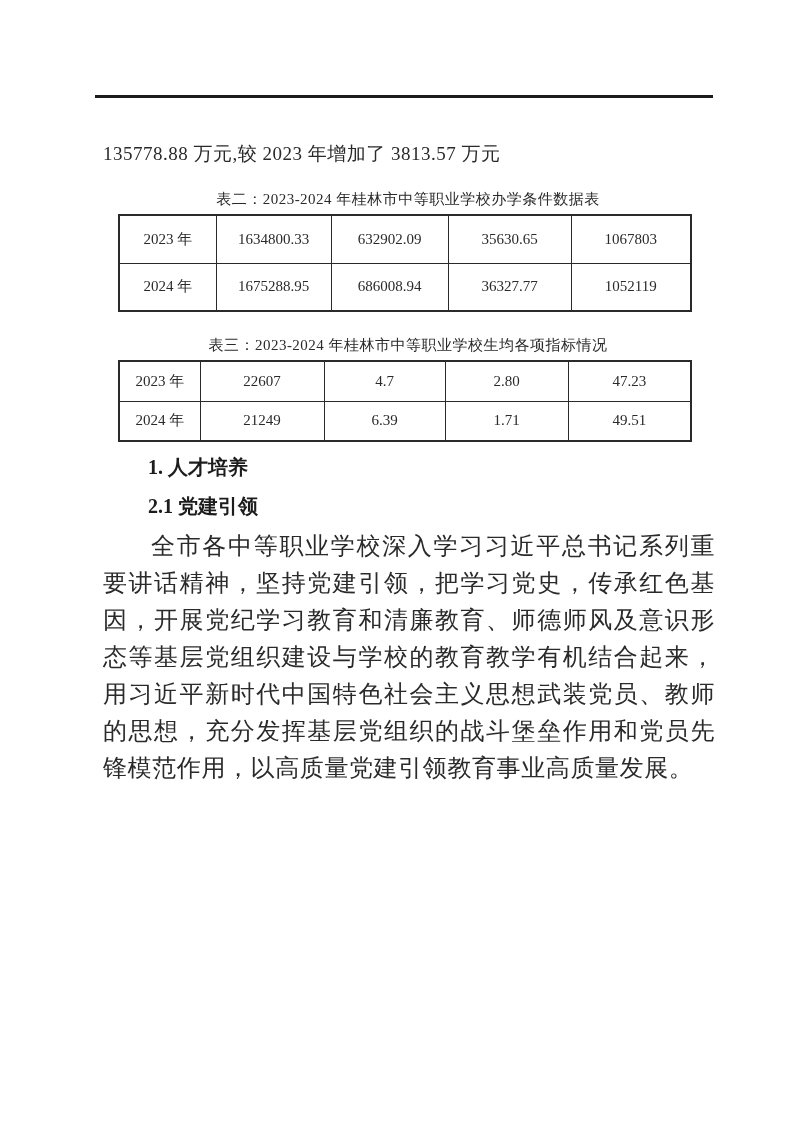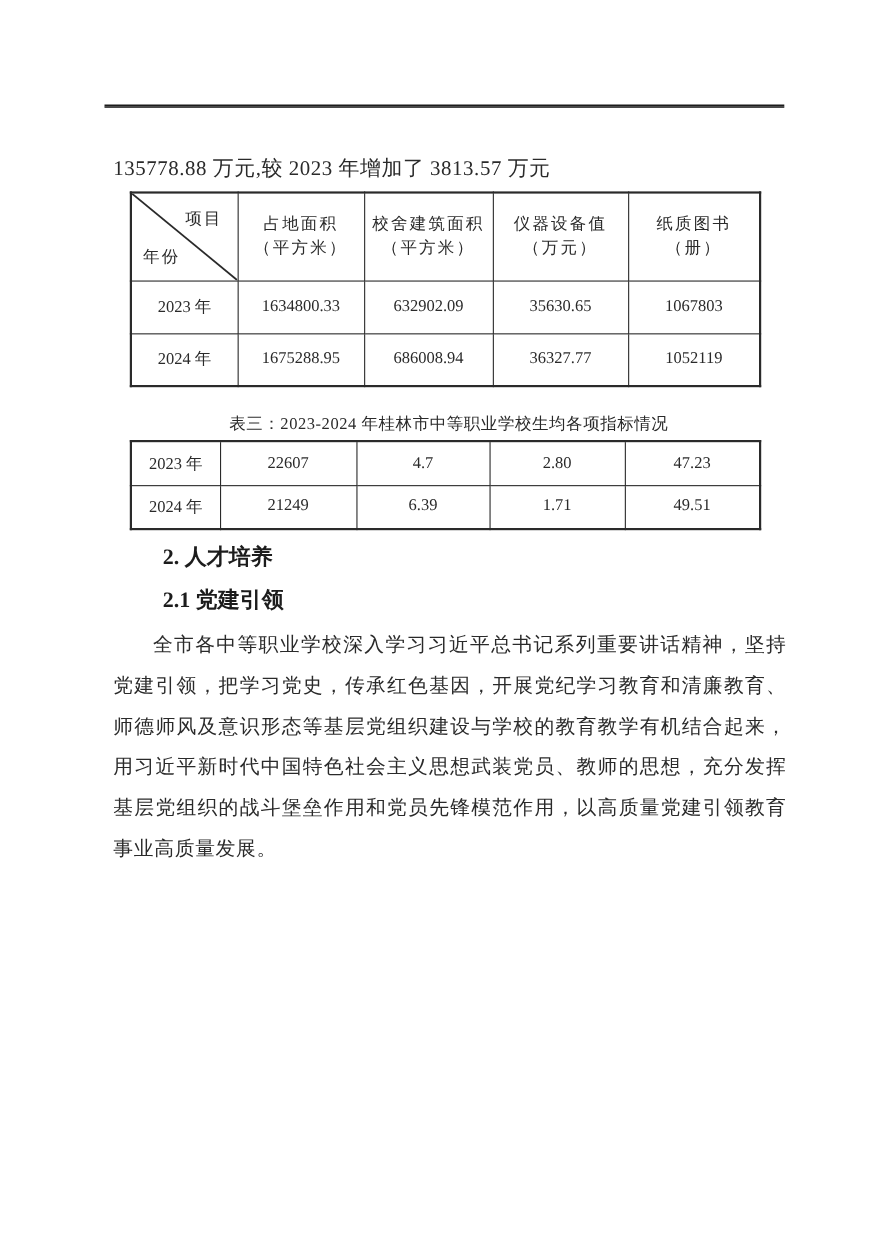--- a/index.html
+++ b/index.html
@@ -86,21 +86,21 @@
   .sec-subheading {
     margin-top: 9px;
     padding-left: 45px;
     font-size: 20px;
     font-weight: 700;
     line-height: 30px;
     color: #1c1c1c;
   }
   .body-para {
     margin-top: 7px;
-    font-size: 18px;
+    font-size: 24px;
     line-height: 37px;
     text-align: justify;
     text-indent: 2em;
     letter-spacing: 0.6px;
     color: #2a2a2a;
     width: 612px;
   }
   .page-number {
     position: absolute;
     left: 0; right: 0;
@@ -112,55 +112,31 @@
 </style>
 </head>
 <body>
 
 <div class="page">
 
   <div class="header-rule"></div>
 
   <div class="intro-line">135778.88 万元,较 2023 年增加了 3813.57 万元</div>
 
+  <div class="tbl-title">表二：2023-2024 年桂林市中等职业学校办学条件数据表</div>
 
   <table class="doc-table" id="table2">
     <colgroup>
       <col style="width:97px">
         <col style="width:115px">
         <col style="width:117px">
       <col style="width:123px">
         <col style="width:120px">
     </colgroup>
     <tbody>
-      <tr class="hdr-row">
-        <td class="corner">
-          <svg class="corner-svg" viewBox="0 0 100 100" preserveAspectRatio="none">
-            <line x1="0" y1="0" x2="100" y2="100" stroke="#2a2a2a" stroke-width="1.6" vector-effect="non-scaling-stroke"></line>
-          </svg>
-          <span class="corner-label-top">项目</span>
-          <span class="corner-label-bottom">年份</span>
-        </td>
-        <td class="hdr">
-          <div>占地面积</div>
-          <div>（平方米）</div>
-        </td>
-        <td class="hdr">
-          <div>校舍建筑面积</div>
-          <div>（平方米）</div>
-        </td>
-        <td class="hdr">
-          <div>仪器设备值</div>
-          <div>（万元）</div>
-        </td>
-        <td class="hdr">
-          <div>纸质图书</div>
-          <div>（册）</div>
-        </td>
-      </tr>
       <tr class="data-row">
         <td>2023 年</td>
         <td>1634800.33</td>
         <td>632902.09</td>
         <td>35630.65</td>
         <td>1067803</td>
       </tr>
       <tr class="data-row">
         <td>2024 年</td>
         <td>1675288.95</td>
@@ -192,21 +168,21 @@
       <tr class="data-row">
         <td>2024 年</td>
         <td>21249</td>
         <td>6.39</td>
         <td>1.71</td>
         <td>49.51</td>
       </tr>
     </tbody>
   </table>
 
-  <div class="sec-heading">2. 人才培养</div>
+  <div class="sec-heading">1. 人才培养</div>
 
   <div class="sec-subheading">2.1 党建引领</div>
 
   <p class="body-para">全市各中等职业学校深入学习习近平总书记系列重要讲话精神，坚持党建引领，把学习党史，传承红色基因，开展党纪学习教育和清廉教育、师德师风及意识形态等基层党组织建设与学校的教育教学有机结合起来，用习近平新时代中国特色社会主义思想武装党员、教师的思想，充分发挥基层党组织的战斗堡垒作用和党员先锋模范作用，以高质量党建引领教育事业高质量发展。</p>
 
 
   <div class="page-number">3</div>
 
 </div>
 

